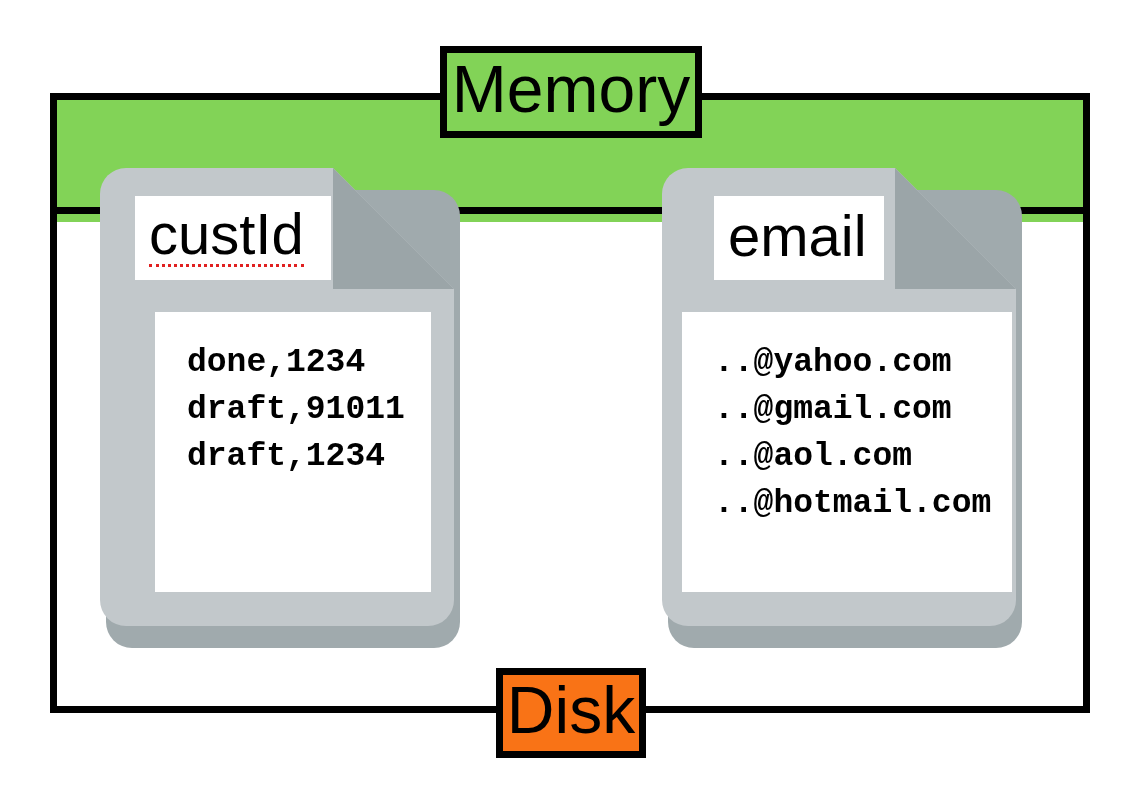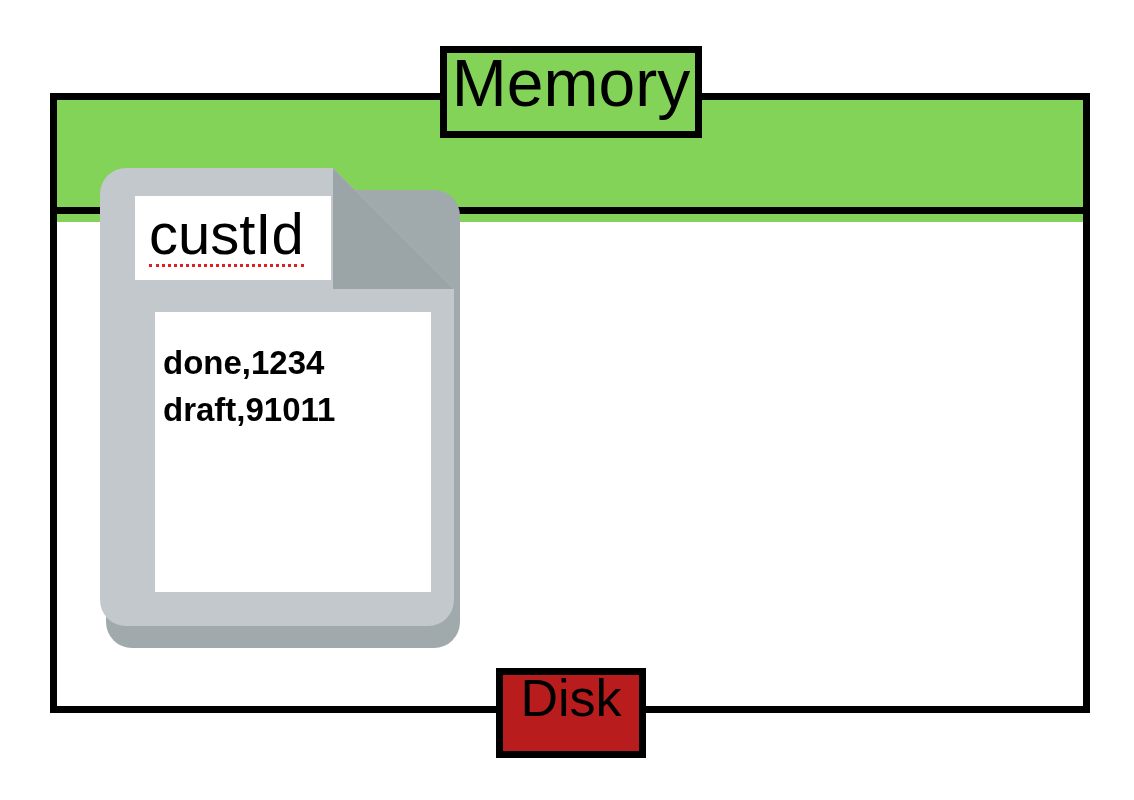--- a/index.html
+++ b/index.html
@@ -52,21 +52,21 @@
     height: 7px;
     background: #000000;
   }
 
   
   .title-chip {
     position: absolute;
     border: 7px solid #000000;
     box-sizing: border-box;
     display: flex;
-    align-items: flex-start;
+    align-items: center;
     justify-content: center;
     line-height: 1;
     color: #000000;
     font-weight: 400;
   }
   .title-chip span {
     display: block;
     transform: translateY(-3px);
   }
 
@@ -77,22 +77,22 @@
     height: 92px;
     background: #82d357;
     font-size: 66px;
   }
 
   #disk-chip {
     left: 496px;
     top: 668px;
     width: 150px;
     height: 90px;
-    background: #b91c1c;
-    font-size: 52px;
+    background: #f97316;
+    font-size: 66px;
   }
 
   
   .doc {
     position: absolute;
     width: 360px;
     height: 480px;
   }
   #doc-custid { left: 100px; top: 168px; }
   #doc-email  { left: 662px; top: 168px; }
@@ -155,21 +155,22 @@
     padding-bottom: 1px;
   }
 
   #title-box-custid { left: 35px; top: 28px; width: 196px; height: 84px; }
   #title-box-email  { left: 52px; top: 28px; width: 170px; height: 84px; }
 
   .doc-content-box {
     position: absolute;
     background: #ffffff;
     box-sizing: border-box;
-    padding: 28px 0 0 8px;
+    padding: 28px 0 0 32px;
+    font-family: Liberation Mono, monospace;
   }
   #content-box-custid { left: 55px; top: 144px; width: 276px; height: 280px; }
   #content-box-email  { left: 20px; top: 144px; width: 330px; height: 280px; }
 
   .doc-line {
     font-size: 33px;
     font-weight: 700;
     line-height: 1.42;
     color: #000000;
     white-space: nowrap;
@@ -191,23 +192,40 @@
     <div class="doc-body"></div>
     <div class="doc-fold"></div>
 
     <div class="doc-title-box" id="title-box-custid">
       <span class="doc-title-text misspelled">custId</span>
     </div>
 
     <div class="doc-content-box" id="content-box-custid">
       <div class="doc-line">done,1234</div>
       <div class="doc-line">draft,91011</div>
-    </div>
-  </div>
-
+      <div class="doc-line">draft,1234</div>
+    </div>
+  </div>
+
+  <div class="doc" id="doc-email">
+    <div class="doc-shadow"></div>
+    <div class="doc-body"></div>
+    <div class="doc-fold"></div>
+
+    <div class="doc-title-box" id="title-box-email">
+      <span class="doc-title-text">email</span>
+    </div>
+
+    <div class="doc-content-box" id="content-box-email">
+      <div class="doc-line">..@yahoo.com</div>
+      <div class="doc-line">..@gmail.com</div>
+      <div class="doc-line">..@aol.com</div>
+      <div class="doc-line">..@hotmail.com</div>
+    </div>
+  </div>
 
   <div class="title-chip" id="memory-chip">
     <span>Memory</span>
   </div>
 
   <div class="title-chip" id="disk-chip">
     <span>Disk</span>
   </div>
 
 </div>

